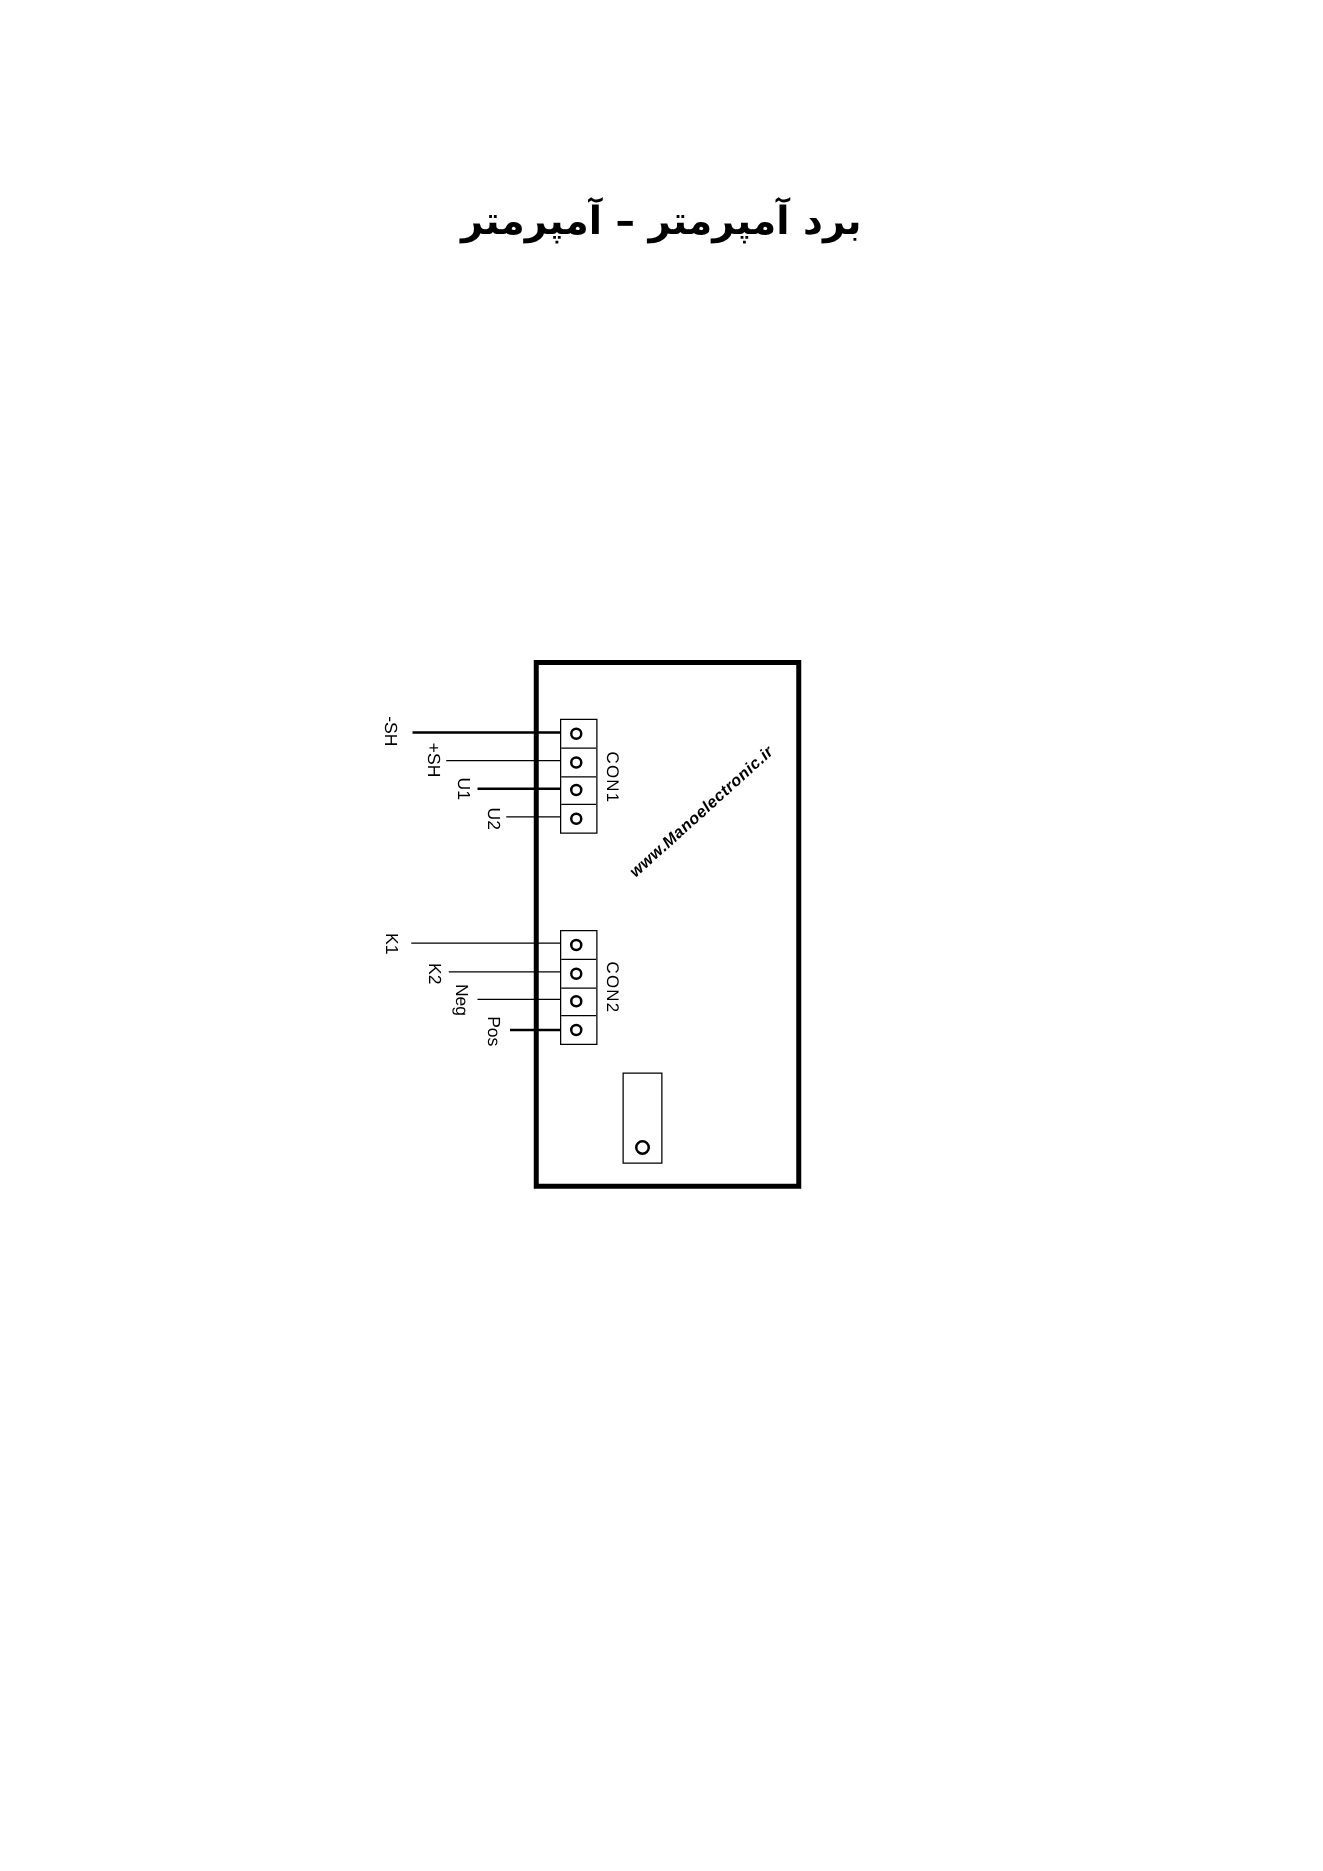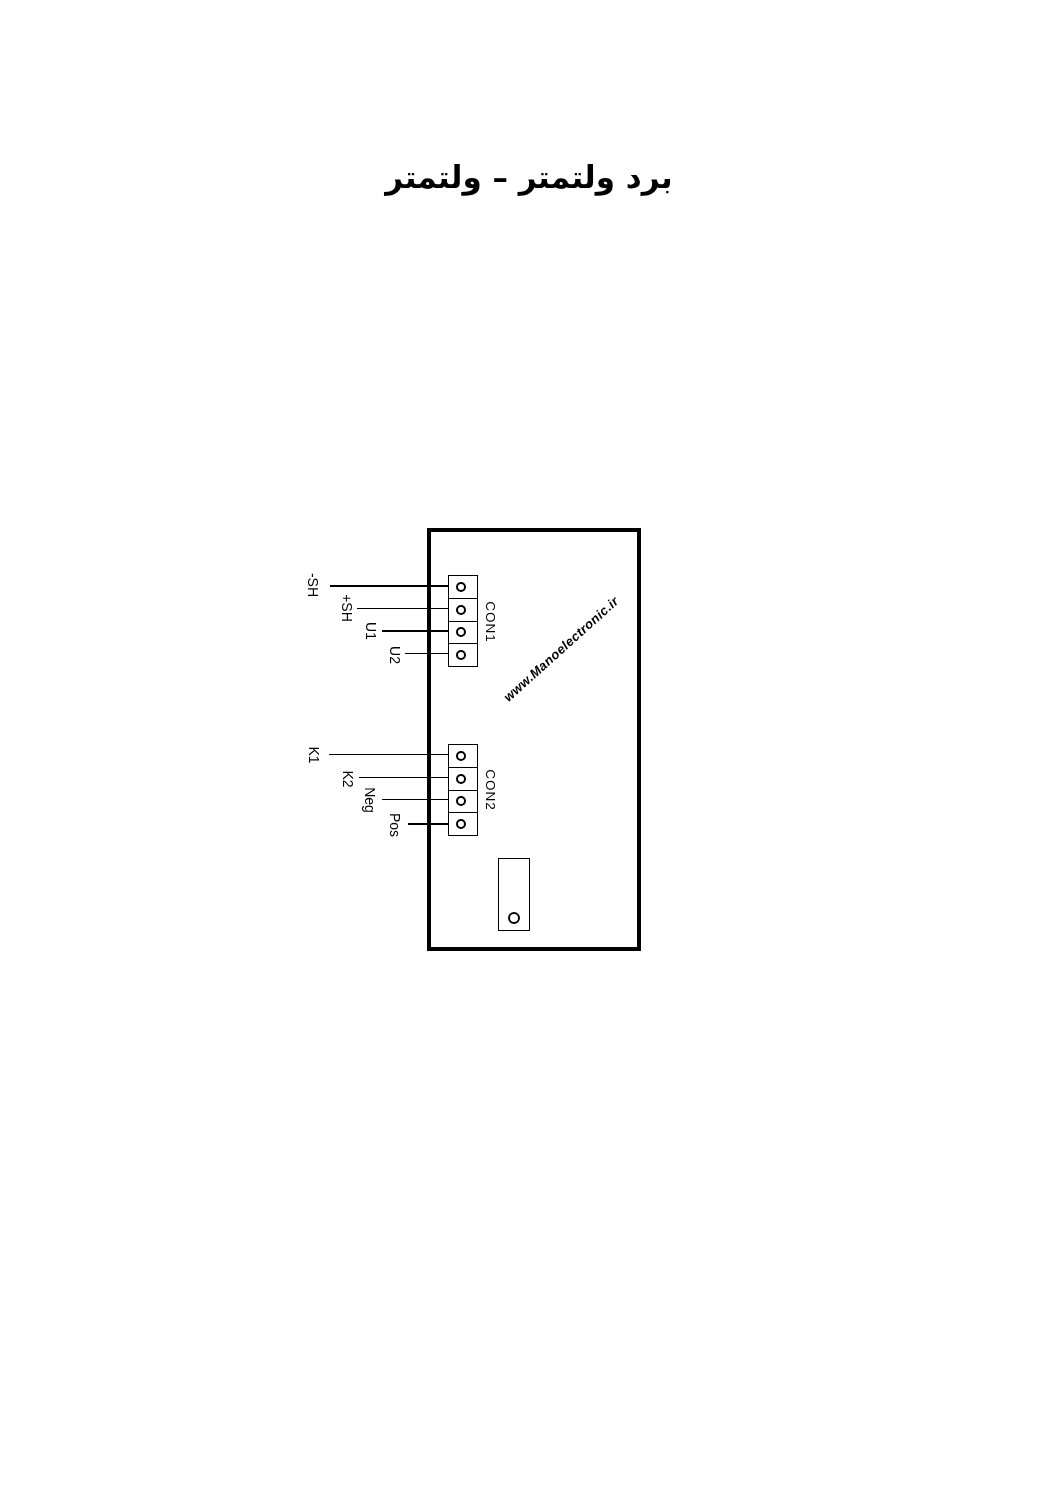--- a/index.html
+++ b/index.html
@@ -99,21 +99,21 @@
     border:2.6px solid #000;
     border-radius:50%;
     background:#fff;
   }
 </style>
 </head>
 <body>
 
 <div class="page">
 
-  <h1 class="title">برد ولتمتر – ولتمتر</h1>
+  <h1 class="title">برد آمپرمتر – آمپرمتر</h1>
 
   <div class="board"></div>
 
   <div class="watermark">www.Manoelectronic.ir</div>
 
   <div class="pline" style="left:330px;top:585.3px;width:126px;"></div>
   <div class="pline" style="left:357px;top:607.6px;width:99px;"></div>
   <div class="pline" style="left:382px;top:630px;width:74px;"></div>
   <div class="pline" style="left:405px;top:652.6px;width:51px;"></div>
 

